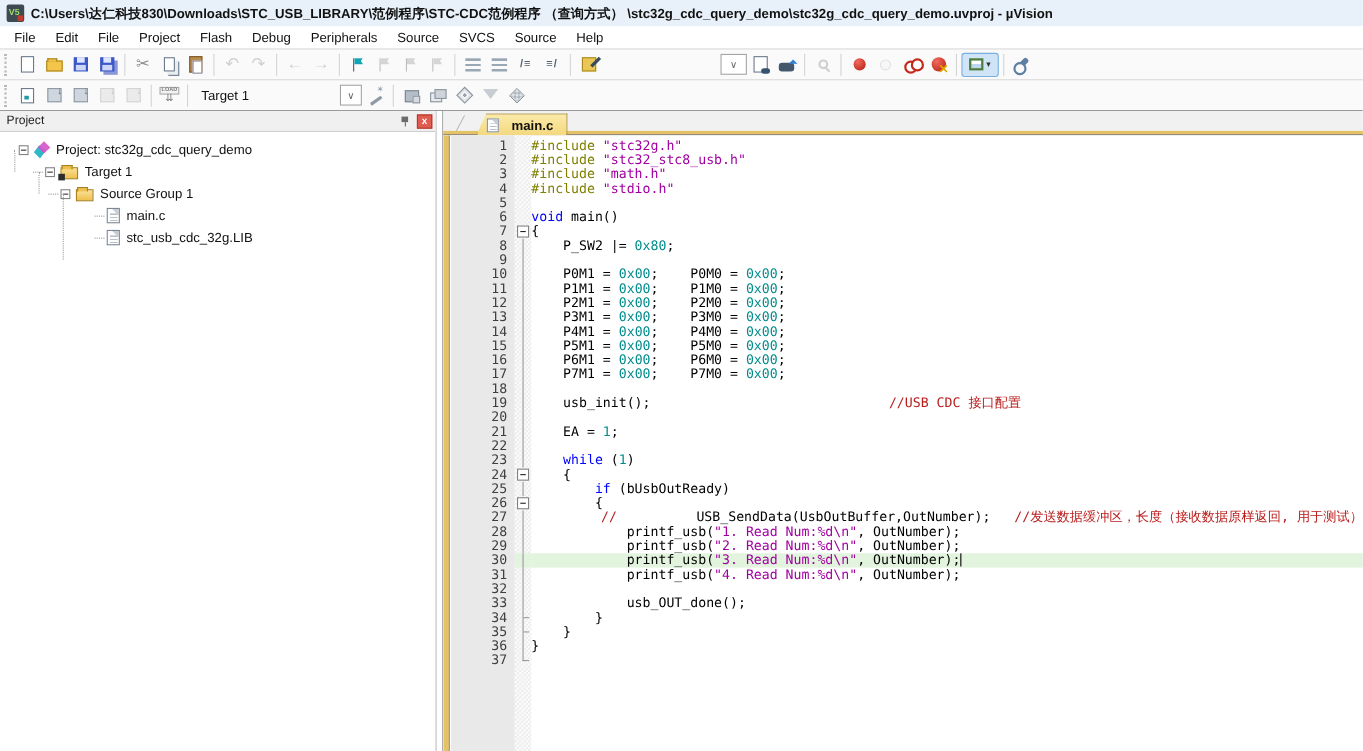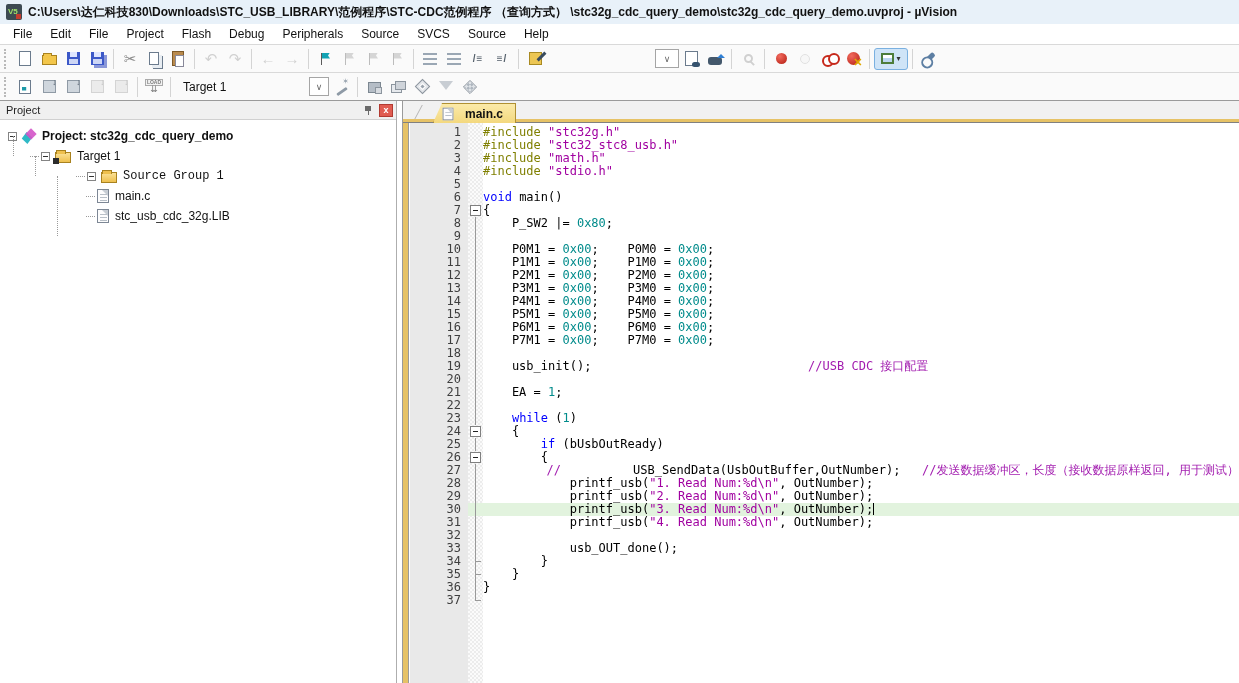--- a/index.html
+++ b/index.html
@@ -146,21 +146,21 @@
   .m-tick::after{content:"";position:absolute;left:8px;top:6px;width:5px;height:1px;background:#999;}
   .m-end::before{content:"";position:absolute;left:7px;top:0;height:7px;border-left:1px solid #999;}
   .m-end::after{content:"";position:absolute;left:7px;top:6px;width:6px;height:1px;background:#999;}
   .c{flex:1;color:#000;}
   .line.hl .m,.line.hl .c{background:#e2f3de;}
   .line.outdent .c{margin-left:-15px;text-align:right;}
   .tk-kw{color:#0000ff;}
   .tk-pp{color:#7f7f00;}
   .tk-str{color:#a000a0;}
   .tk-num{color:#008b8b;}
-  .tk-cm{color:#a21caf;}
+  .tk-cm{color:#b91c1c;}
   .caret{display:inline-block;width:1px;height:12px;background:#000;vertical-align:-2px;}
 </style>
 </head>
 <body>
 
 <div class="titlebar">
   <span class="app-logo"></span>
   <span class="title-text">C:\Users\达仁科技830\Downloads\STC_USB_LIBRARY\范例程序\STC-CDC范例程序 （查询方式） \stc32g_cdc_query_demo\stc32g_cdc_query_demo.uvproj - µVision</span>
 </div>
 
@@ -331,32 +331,32 @@
   </div>
 
 <div class="main">
   <div class="proj-panel">
     <div class="proj-header">
       <span class="proj-title">Project</span>
       <span class="pin-ic"></span>
       <span class="close-btn">x</span>
     </div>
     <div class="tree" id="tree">
-        <div class="tree-row" style="padding-left: 8px; font-weight: bold;">
+        <div class="tree-row" style="padding-left: 17px;">
           <span class="exp"></span>
           <span class="t-ico t-target"></span>
           <span>Project: stc32g_cdc_query_demo</span>
         </div>
         <div class="tree-row" style="padding-left: 30px;">
           <span class="hstub"></span>
           <span class="exp"></span>
           <span class="t-ico t-folder tgt"></span>
           <span>Target 1</span>
         </div>
-        <div class="tree-row" style="padding-left: 76px; font-family: Liberation Mono, monospace;">
+        <div class="tree-row" style="padding-left: 44px;">
           <span class="hstub"></span>
           <span class="exp"></span>
           <span class="t-ico t-folder"></span>
           <span>Source Group 1</span>
         </div>
         <div class="tree-row" style="padding-left: 86px;">
           <span class="hstub"></span>
           <span class="t-ico t-file"></span>
           <span>main.c</span>
         </div>

